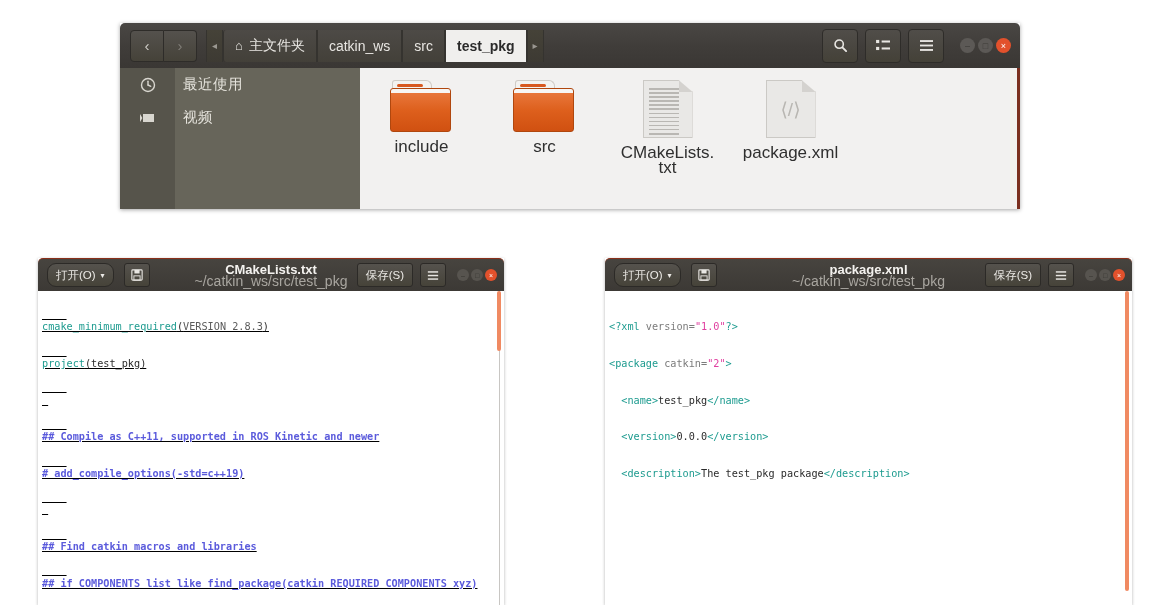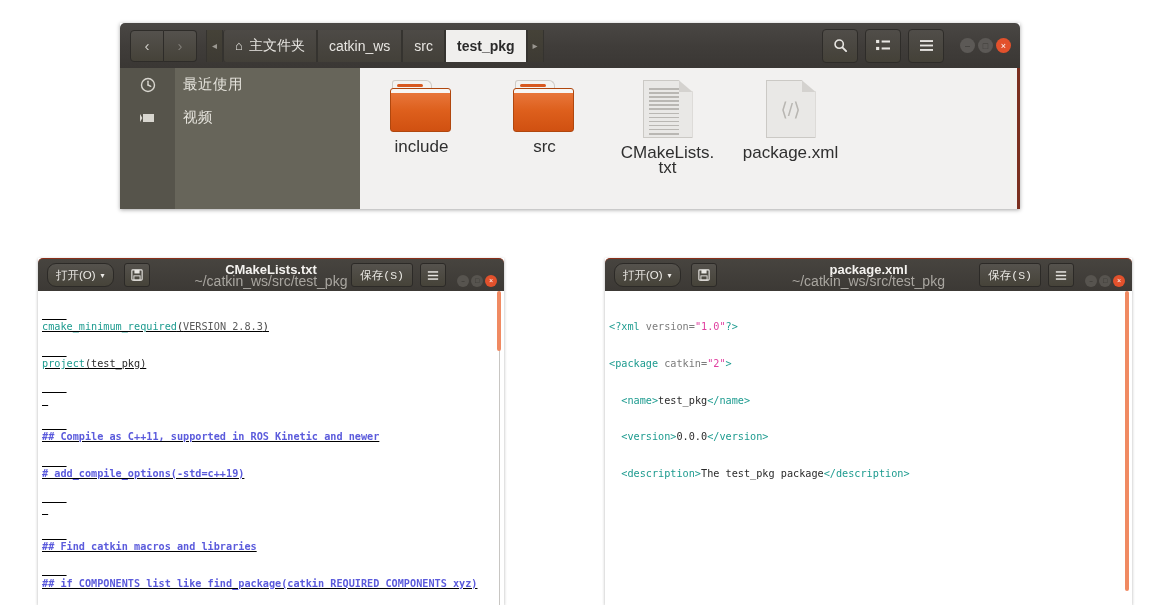--- a/index.html
+++ b/index.html
@@ -135,21 +135,21 @@
     border:1px solid #2c2a27;border-radius:3px;
     display:flex;align-items:center;justify-content:center;color:#e8e6e2;font-size:11px;
   }
   .ge-titletext{
     position:absolute;left:0;right:0;top:0;bottom:0;
     display:flex;flex-direction:column;align-items:center;justify-content:center;
     pointer-events:none;
   }
   .ge-fname{color:#f4f2ef;font-size:13px;font-weight:bold;line-height:12px;}
   .ge-fpath{color:#a9a6a0;font-size:14px;line-height:11px;}
-  .ge-rightgrp{margin-left:auto;display:flex;align-items:flex-end;margin-right:7px;z-index:2;font-family:Liberation Mono, monospace;}
+  .ge-rightgrp{margin-left:auto;display:flex;align-items:center;margin-right:7px;z-index:2;}
   .ge-savebtn{
     height:22px;padding:0 8px;
     background:linear-gradient(to bottom,#55524d,#464339);
     border:1px solid #2c2a27;border-radius:3px;
     color:#eceae6;font-size:11.5px;display:flex;align-items:center;
   }
   .ge-menu{
     margin-left:7px;width:24px;height:22px;
     background:linear-gradient(to bottom,#55524d,#464339);
     border:1px solid #2c2a27;border-radius:3px;

